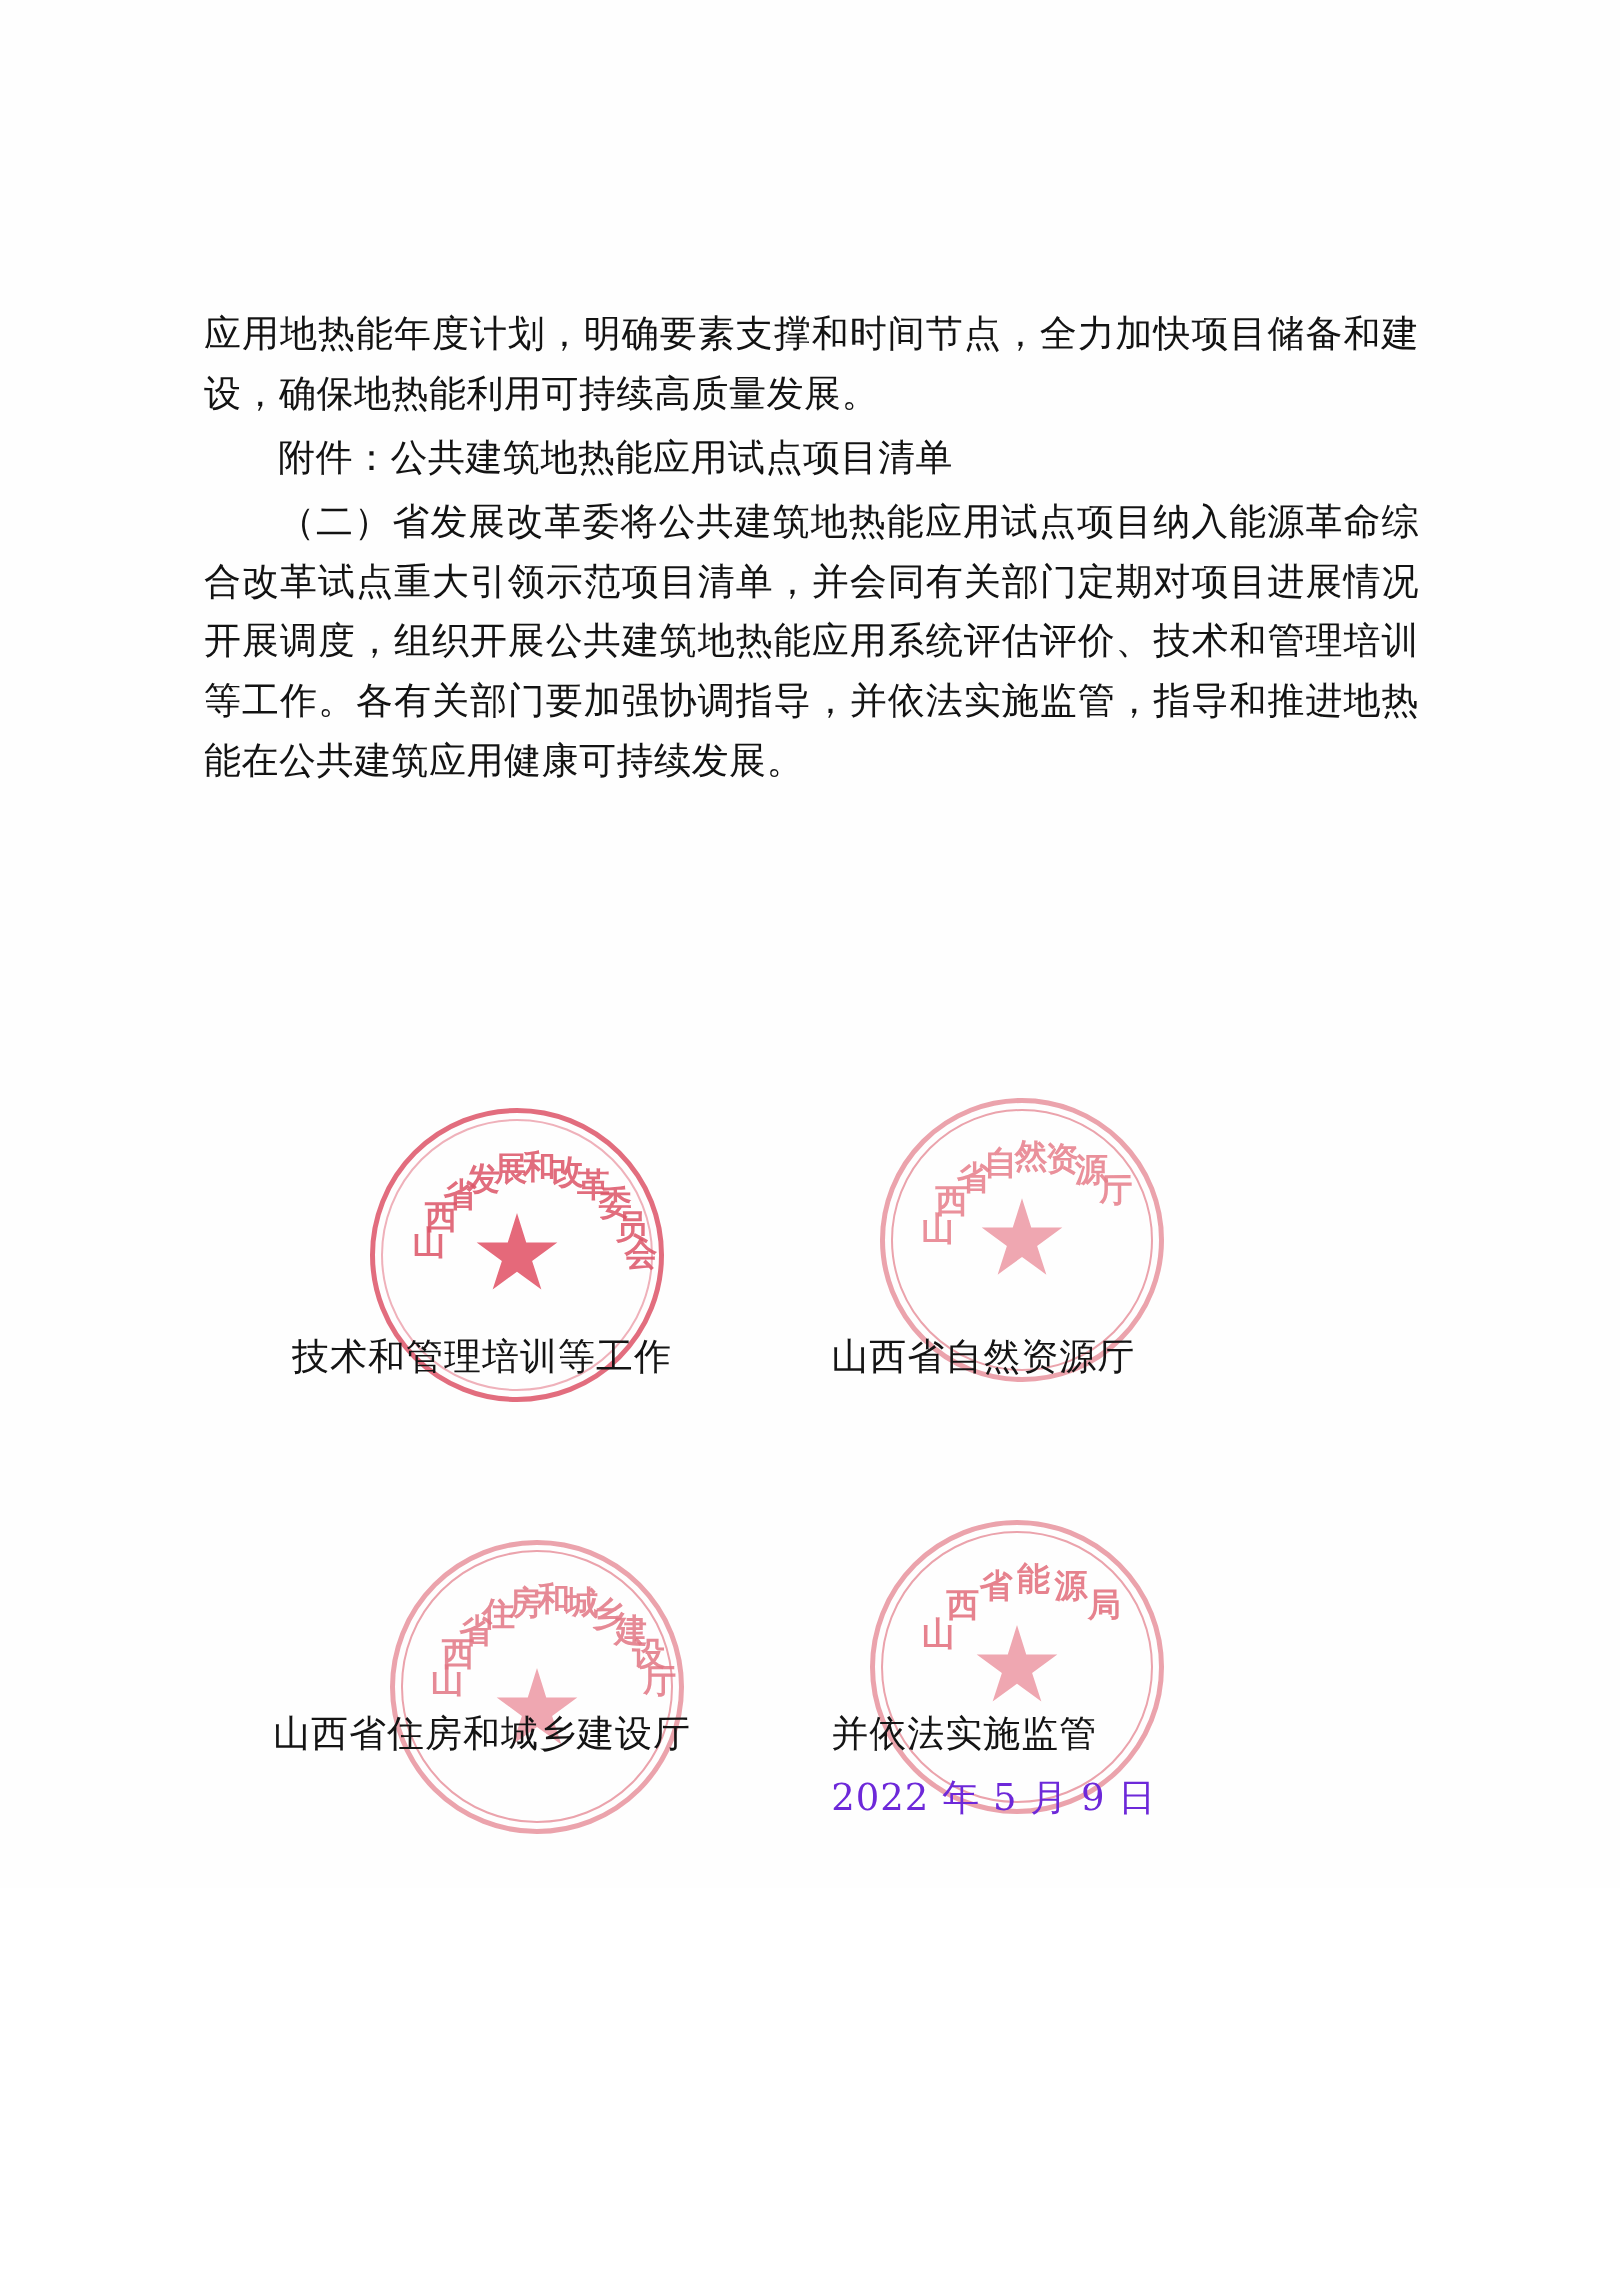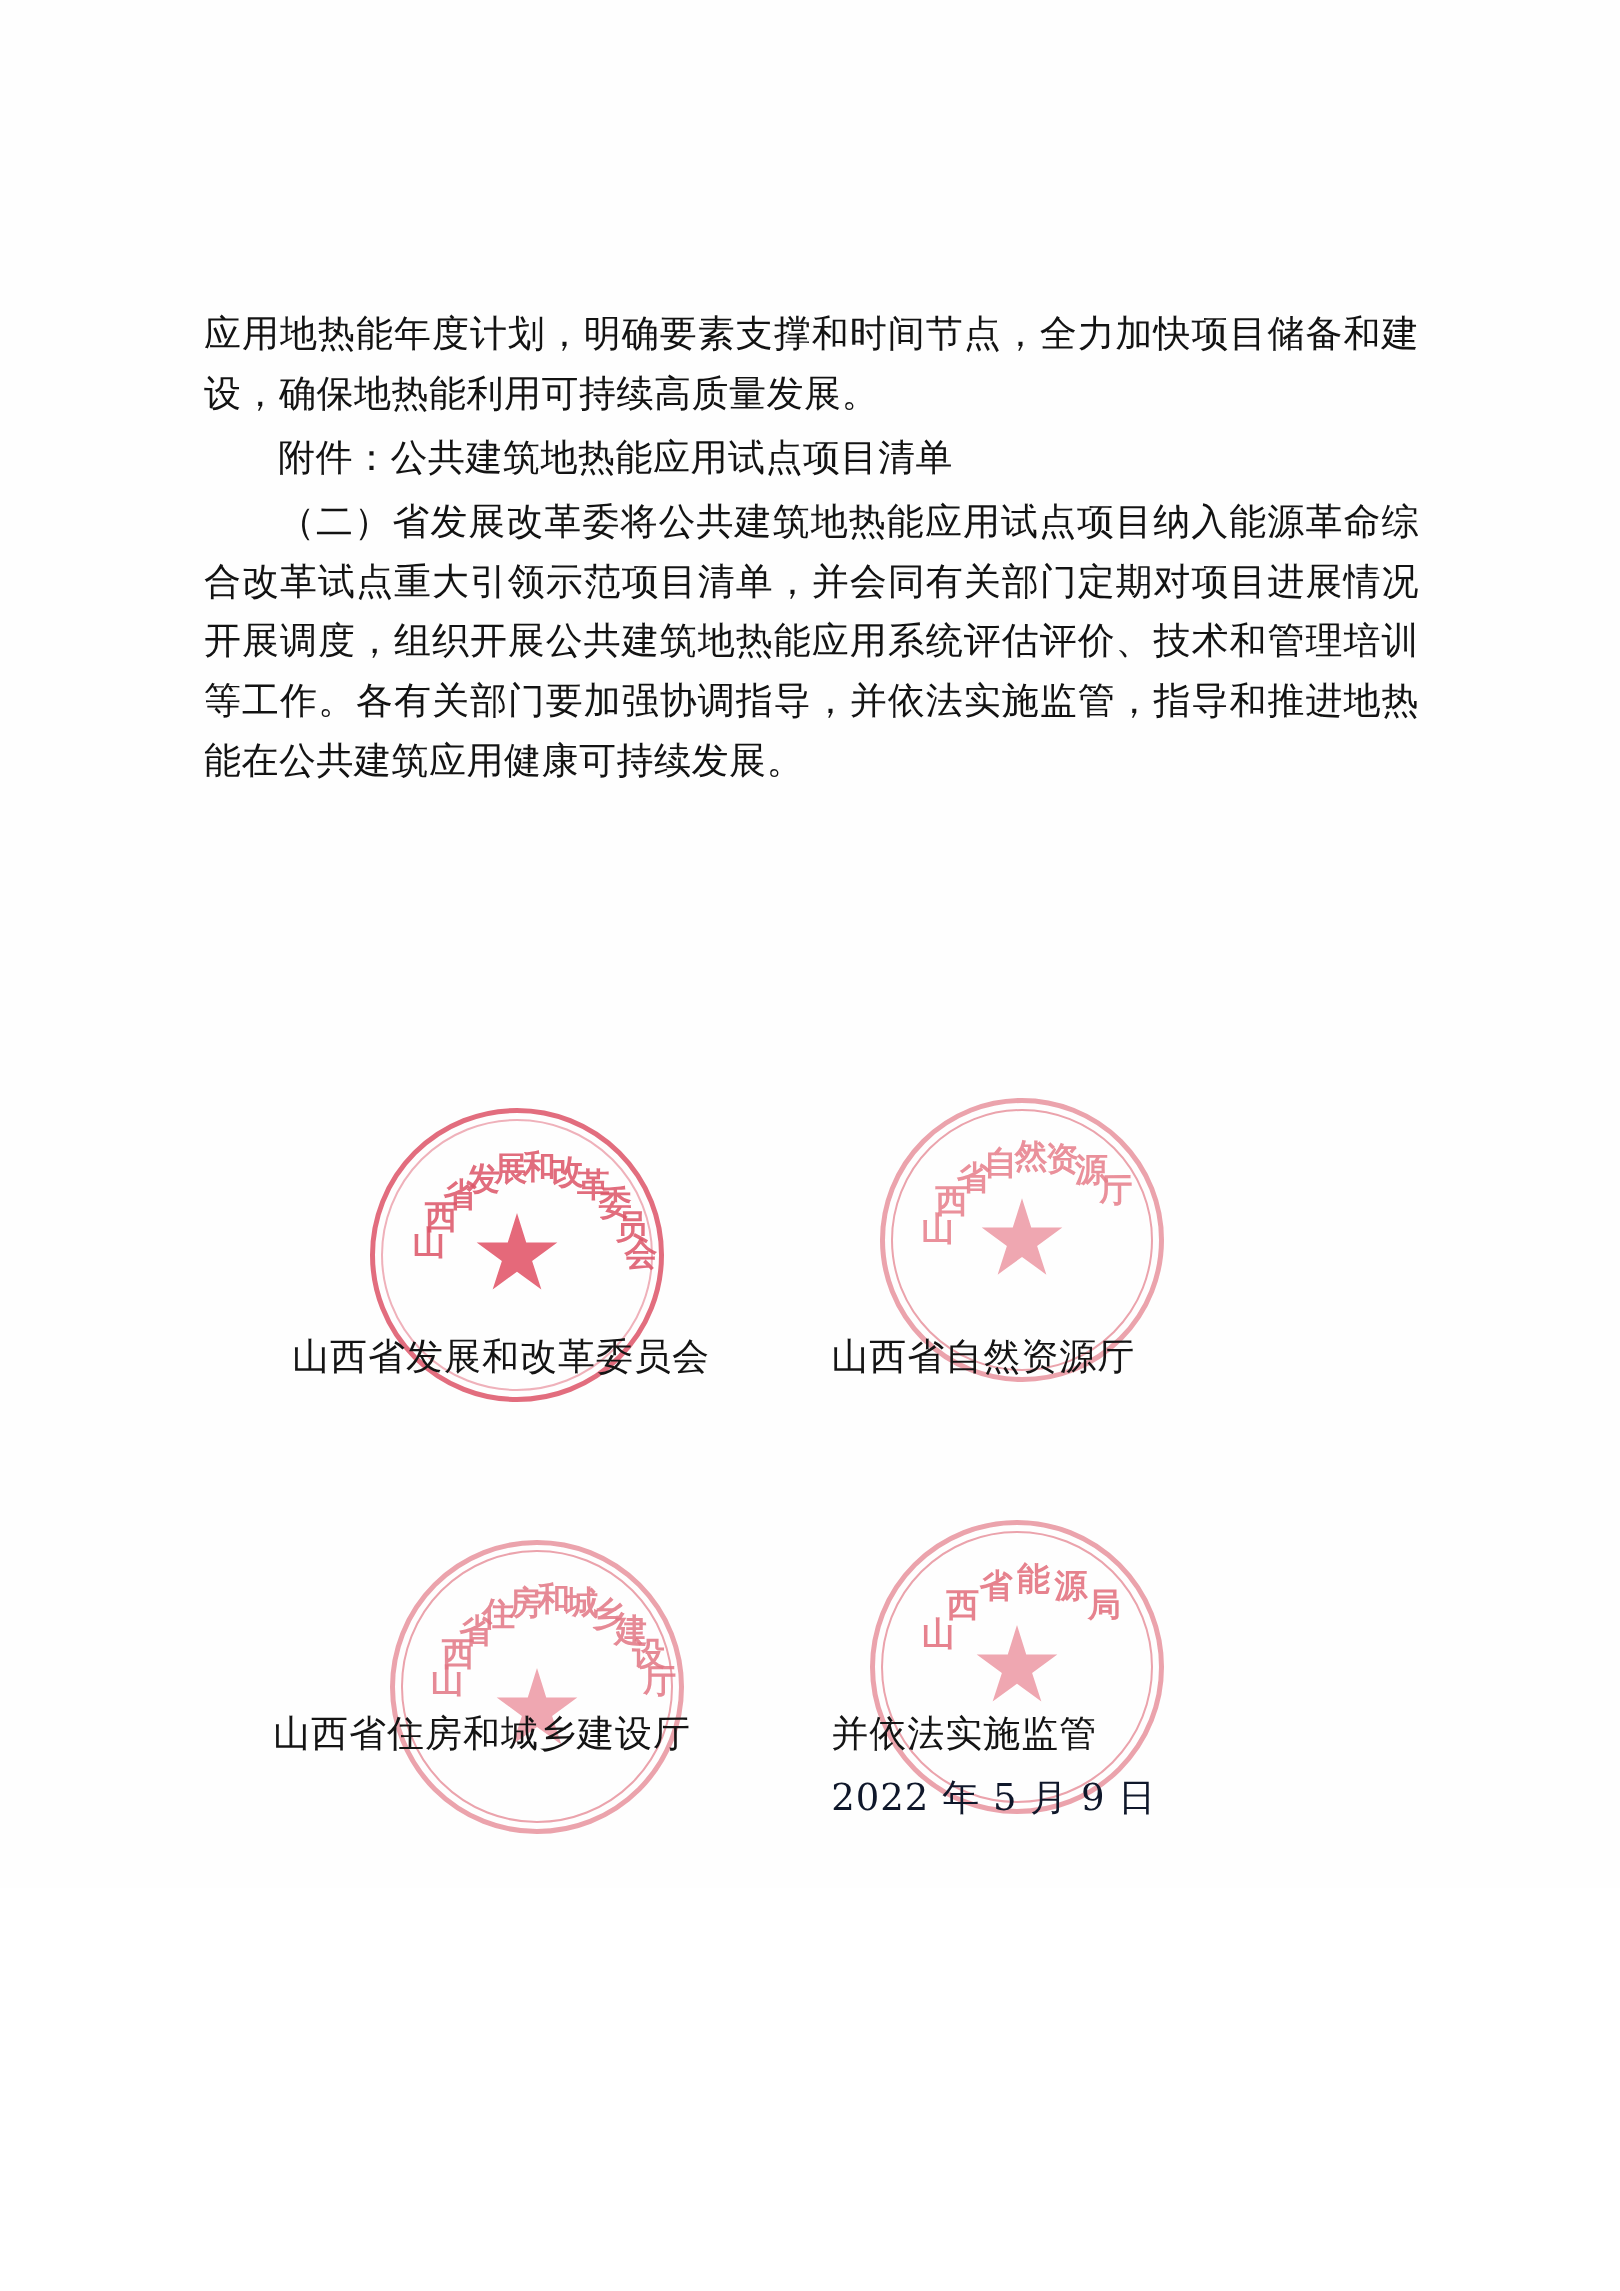--- a/index.html
+++ b/index.html
@@ -69,21 +69,21 @@
     color: #141414;
     z-index: 4;
   }
   .sign-date {
     position: absolute;
     font-size: 37px;
     line-height: 1.5;
     letter-spacing: 1px;
     white-space: nowrap;
     font-family: "DejaVu Serif", "Liberation Serif", serif;
-    color: #0f172a;
+    color: #6d28d9;
     z-index: 4;
   }
 
   
   .seal {
     position: absolute;
     border-radius: 50%;
     z-index: 3;
     opacity: 0.92;
   }
@@ -184,21 +184,21 @@
           <span style="transform: rotate(-12deg) translate(0,-110px) rotate(12deg);">展</span>
           <span style="transform: rotate(3deg) translate(0,-110px) rotate(-3deg);">和</span>
           <span style="transform: rotate(18deg) translate(0,-110px) rotate(-18deg);">改</span>
           <span style="transform: rotate(33deg) translate(0,-110px) rotate(-33deg);">革</span>
           <span style="transform: rotate(48deg) translate(0,-110px) rotate(-48deg);">委</span>
           <span style="transform: rotate(63deg) translate(0,-110px) rotate(-63deg);">员</span>
           <span style="transform: rotate(78deg) translate(0,-110px) rotate(-78deg);">会</span>
         </div>
         <div class="star"></div>
       </div>
-      <div class="sign-name" style="left:0px; top:221px;">山西省发展和改革委员会</div>
+      <div class="sign-name" style="left:0px; top:221px;">技术和管理培训等工作</div>
     </div>
 
     <div class="sign-cell cell-2">
       <div class="seal faint" style="left:39px; top:-9.8px; width:284px; height:284px;">
         <div class="ring"></div>
         <div class="ring inner"></div>
         <div class="arc-text">
           <span style="transform: rotate(-72deg) translate(0,-106px) rotate(72deg); color:#e4737f;">山</span>
           <span style="transform: rotate(-55deg) translate(0,-106px) rotate(55deg); color:#e4737f;">西</span>
           <span style="transform: rotate(-38deg) translate(0,-106px) rotate(38deg); color:#e4737f;">省</span>

